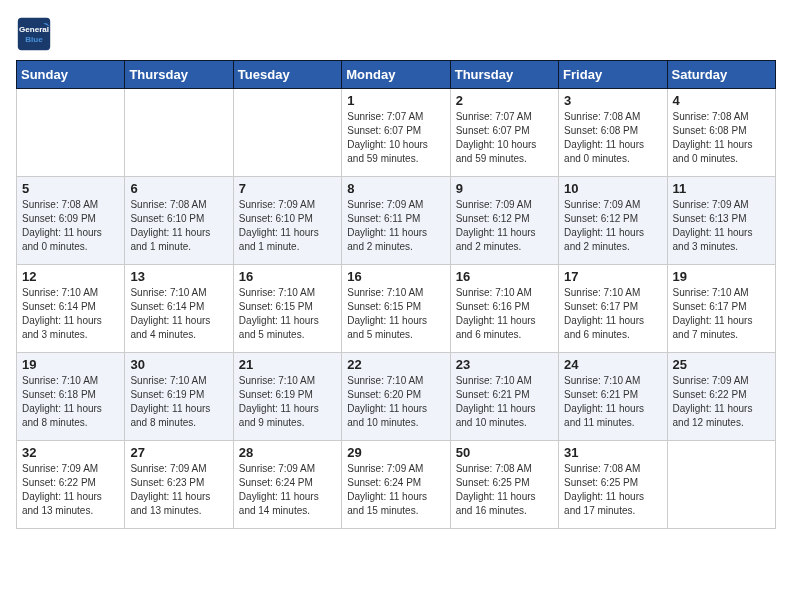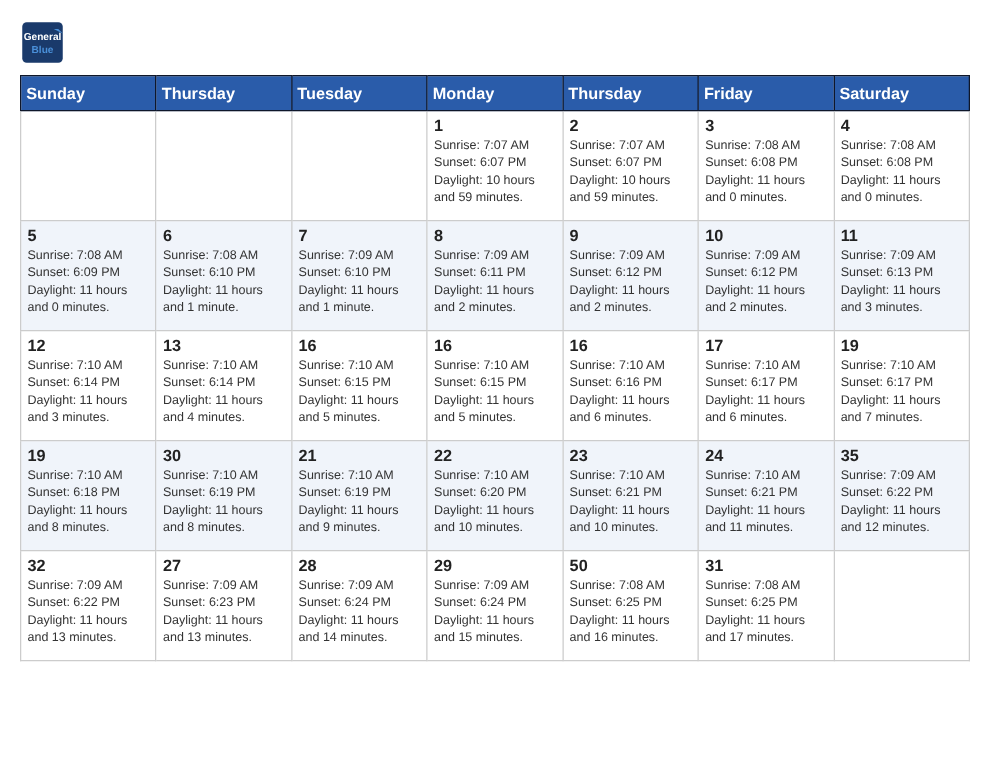--- a/index.html
+++ b/index.html
@@ -293,21 +293,21 @@
 and 10 minutes.</div>
         </td>
         <td>
           <div class="day-num">24</div>
           <div class="day-info" style="white-space: pre-line;">Sunrise: 7:10 AM
 Sunset: 6:21 PM
 Daylight: 11 hours
 and 11 minutes.</div>
         </td>
         <td>
-          <div class="day-num">35</div>
+          <div class="day-num">25</div>
           <div class="day-info" style="white-space: pre-line;">Sunrise: 7:09 AM
 Sunset: 6:22 PM
 Daylight: 11 hours
 and 12 minutes.</div>
         </td>
       </tr>
       <tr>
         <td>
           <div class="day-num">32</div>
           <div class="day-info" style="white-space: pre-line;">Sunrise: 7:09 AM

